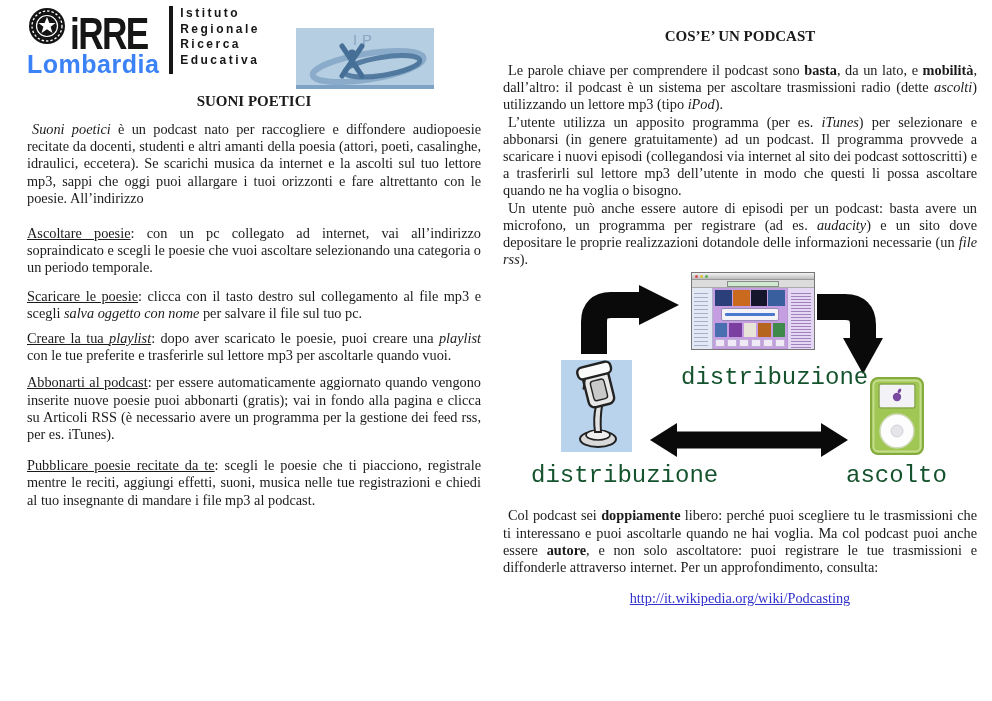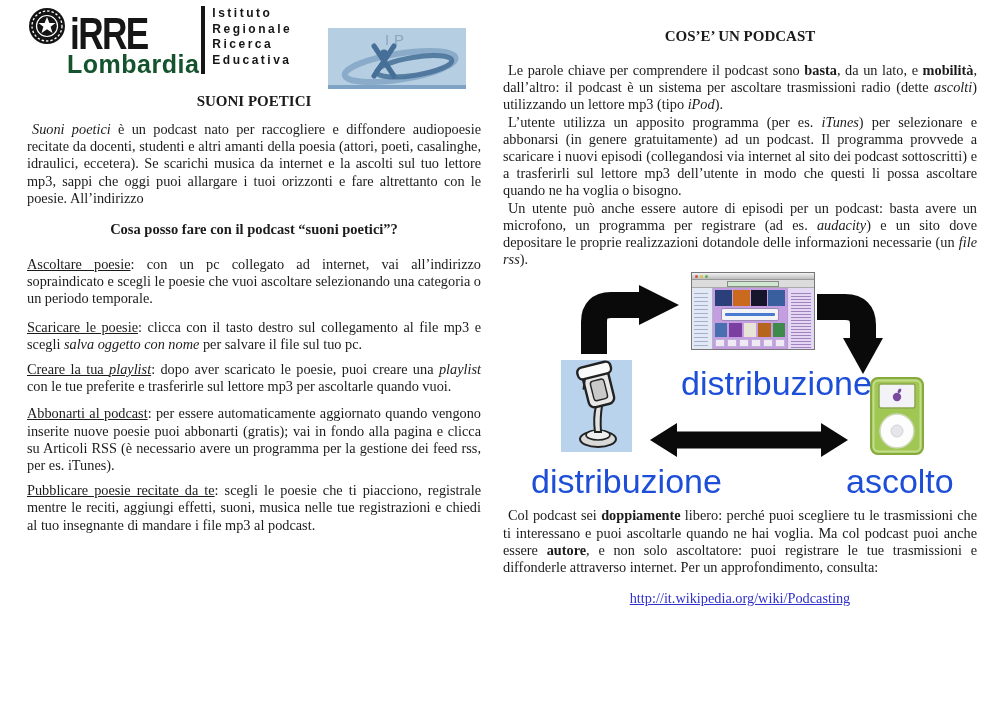--- a/index.html
+++ b/index.html
@@ -14,47 +14,47 @@
   .b{font-weight:bold;}
   .i{font-style:italic;}
   .u{text-decoration:underline;}
 
   
   .logos{display:flex;align-items:flex-start;gap:36px;height:72px;}
   .irre{display:flex;align-items:stretch;}
   .irre-left{display:flex;flex-direction:column;}
   .irre-toprow{display:flex;align-items:flex-end;}
   .irre-word{font-family:"Liberation Sans",sans-serif;font-weight:700;font-size:44px;line-height:36px;letter-spacing:-2px;transform:scaleX(.8);transform-origin:left bottom;color:#161616;}
-  .irre-region{font-family:"Liberation Sans",sans-serif;font-weight:700;font-size:25px;line-height:24px;letter-spacing:.5px;color:#14532d;margin-left:40px;}
+  .irre-region{font-family:"Liberation Sans",sans-serif;font-weight:700;font-size:25px;line-height:24px;letter-spacing:.5px;color:#3b82f6;}
   .irre-vbar{width:4px;background:#161616;margin:2px 7px 2px 2px;}
   .irre-stack{font-family:"Liberation Sans",sans-serif;font-weight:700;font-size:12px;line-height:15.5px;letter-spacing:2.5px;color:#161616;padding-top:2px;}
   .ip-logo{position:relative;width:138px;height:61px;margin-top:24px;}
 
   
   .doc-title{font-size:15px;font-weight:bold;text-align:center;margin:17px 0 0 0;}
   .left-intro{margin-top:11px;}
   .url-line{font-weight:bold;font-size:17.5px;text-align:center;margin:16px 0 0 0;}
   .after-url{margin-top:15px;}
   .subtitle{font-size:14.5px;font-weight:bold;text-align:center;margin:14px 0 0 0;}
   .item1{margin-top:18px;}
   .item2{margin-top:11px;}
   .item3{margin-top:8px;}
   .item4{margin-top:10px;}
-  .item5{margin-top:8px;}
+  .item5{margin-top:14px;}
 
   
   .right-title{font-size:15px;font-weight:bold;text-align:center;margin:0;}
   .right-paras{margin-top:17px;}
   .closing{margin-top:9px;}
   .doc-link{display:block;text-align:center;color:#3030cc;text-decoration:underline;font-size:14.3px;margin-top:14px;cursor:pointer;}
   .doc-link + .doc-link{margin-top:14px;}
 
   
   .diagram{position:relative;width:474px;height:228px;margin-top:2px;}
-  .diagram-label{position:absolute;font-family:Liberation Sans, sans-serif;font-size:34px;color:#1d4ed8;white-space:nowrap;}
+  .diagram-label{position:absolute;font-family:Liberation Mono, monospace;font-size:24px;color:#14532d;white-space:nowrap;}
   .label-top{left:178px;top:94px;}
   .label-left{left:28px;top:192px;}
   .label-right{left:343px;top:192px;}
   .arrows-svg{position:absolute;left:0;top:0;}
 
   .mic-box{position:absolute;left:58px;top:90px;width:71px;height:92px;}
   .ipod-box{position:absolute;left:362px;top:106px;width:64px;height:80px;}
 
   
   .itunes{position:absolute;left:188px;top:2px;width:124px;height:78px;border:1px solid #777;background:#c49ee0;box-sizing:border-box;display:flex;flex-direction:column;}
@@ -124,21 +124,20 @@
         </svg>
       </div>
     </div>
 
     <h1 class="doc-title">SUONI POETICI</h1>
 
     <p class="body-text ind left-intro"><span class="i">Suoni poetici</span><span> è un podcast nato per raccogliere e diffondere audiopoesie recitate da docenti, studenti e altri amanti della poesia (attori, poeti, casalinghe, idraulici, eccetera). Se scarichi musica da internet e la ascolti sul tuo lettore mp3, sappi che oggi puoi allargare i tuoi orizzonti e fare altrettanto con le poesie. All’indirizzo</span></p>
 
 
 
-    <h2 class="subtitle">Cosa posso fare con il podcast “suoni poetici”?</h2>
 
     <p class="body-text item1"><span class="u">Ascoltare poesie</span><span>: con un pc collegato ad internet, vai all’indirizzo sopraindicato e scegli le poesie che vuoi ascoltare selezionando una categoria o un periodo temporale.</span></p>
     <p class="body-text item2"><span class="u">Scaricare le poesie</span><span>: clicca con il tasto destro sul collegamento al file mp3 e scegli </span><span class="i">salva oggetto con nome</span><span> per salvare il file sul tuo pc.</span></p>
     <p class="body-text item3"><span class="u">Creare la tua </span><span class="i u">playlist</span><span>: dopo aver scaricato le poesie, puoi creare una </span><span class="i">playlist</span><span> con le tue preferite e trasferirle sul lettore mp3 per ascoltarle quando vuoi.</span></p>
     <p class="body-text item4"><span class="u">Abbonarti al podcast</span><span>: per essere automaticamente aggiornato quando vengono inserite nuove poesie puoi abbonarti (gratis); vai in fondo alla pagina e clicca su Articoli RSS (è necessario avere un programma per la gestione dei feed rss, per es. iTunes).</span></p>
     <p class="body-text item5"><span class="u">Pubblicare poesie recitate da te</span><span>: scegli le poesie che ti piacciono, registrale mentre le reciti, aggiungi effetti, suoni, musica nelle tue registrazioni e chiedi al tuo insegnante di mandare i file mp3 al podcast.</span></p>
   </div>
 
   <div class="col col-right">
 

